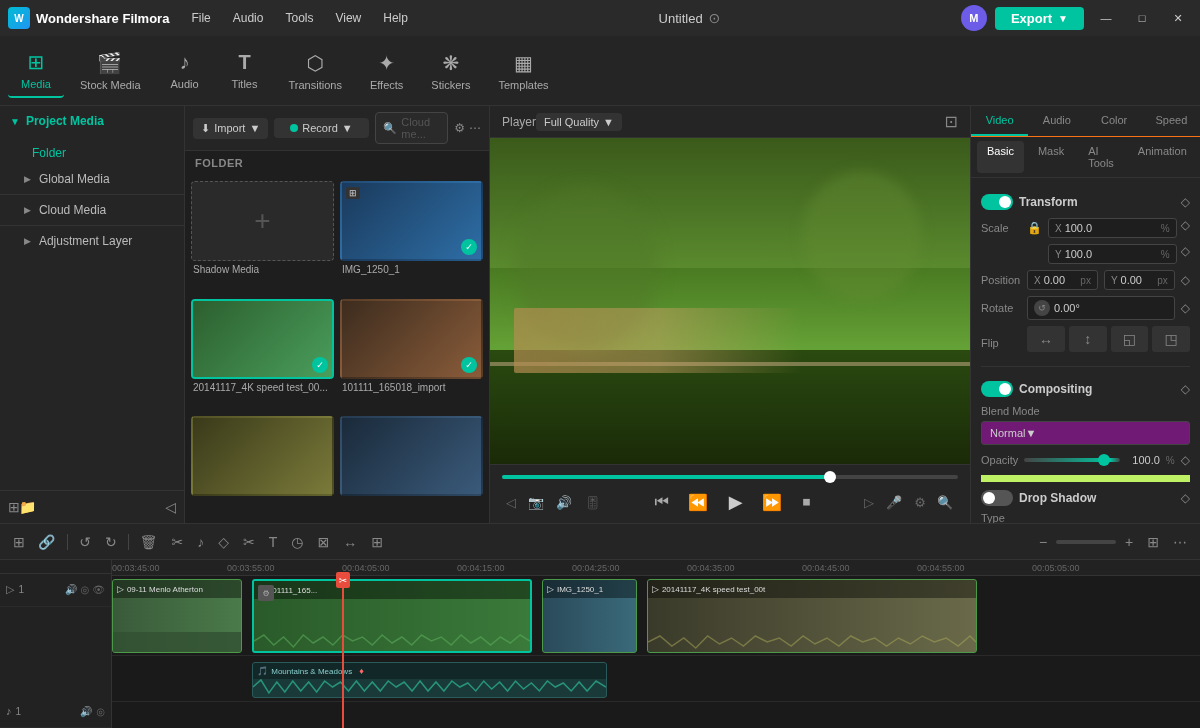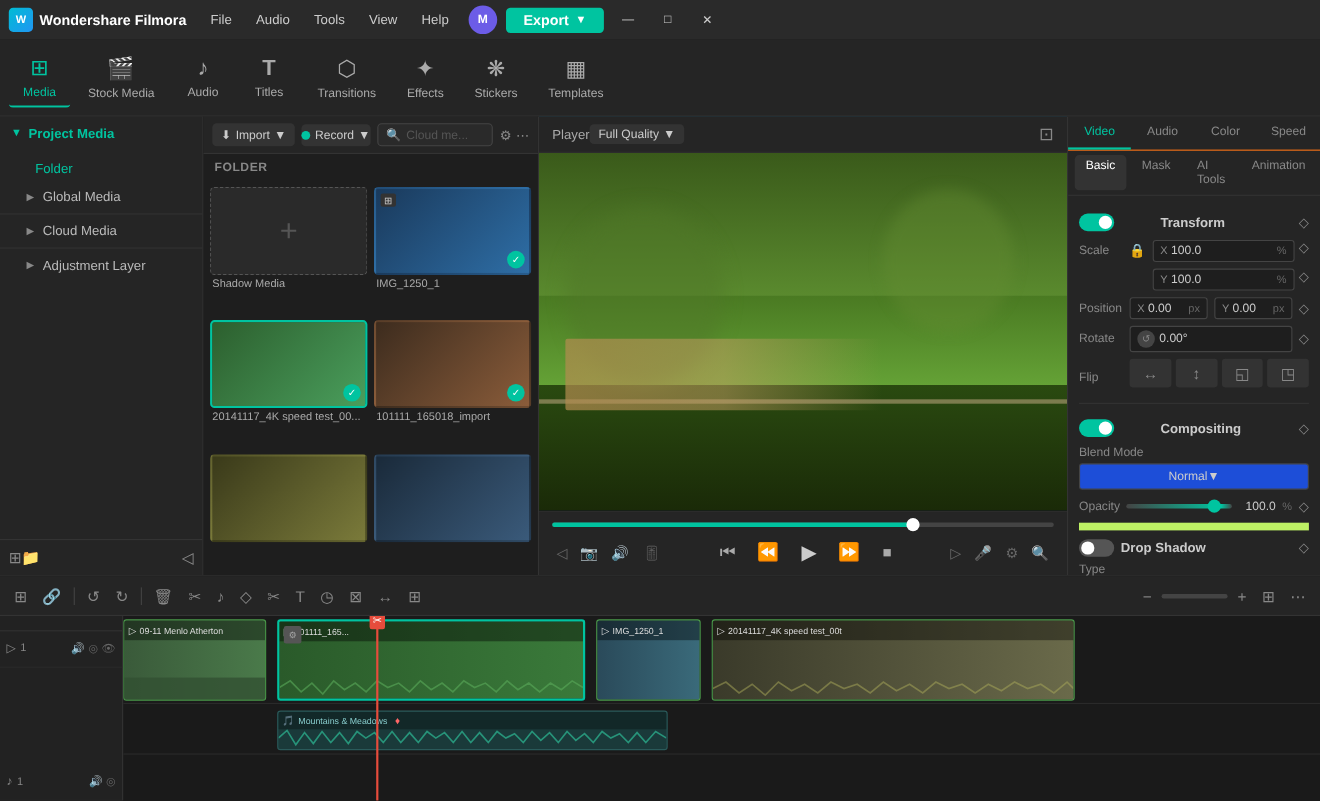--- a/index.html
+++ b/index.html
@@ -37,38 +37,38 @@
     .left-section { padding: 4px 0; }
     .left-section-item { padding: 6px 16px 6px 24px; display: flex; align-items: center; gap: 8px; cursor: pointer; color: #bbb; font-size: 12px; }
     .left-section-item .arrow { font-size: 9px; color: #888; }
     .left-divider { height: 1px; background: #333; margin: 2px 0; }
     .folder-active { color: #00c4a0; padding: 6px 16px 6px 32px; cursor: pointer; font-size: 12px; }
 
     
     .media-panel { width: 305px; background: #1e1e1e; display: flex; flex-direction: column; border-right: 1px solid #333; }
     .media-toolbar { display: flex; align-items: center; gap: 6px; padding: 6px 8px; background: #252525; border-bottom: 1px solid #333; }
     .import-btn { background: #333; color: #ccc; padding: 4px 8px; border-radius: 4px; cursor: pointer; display: flex; align-items: center; gap: 4px; font-size: 11px; }
-    .record-btn { background: #333; color: #ccc; padding: 4px 0; border-radius: 4px; cursor: pointer; display: flex; align-items: center; gap: 4px; font-size: 11px; }
+    .record-btn { background: #333; color: #ccc; padding: 4px 16px; border-radius: 4px; cursor: pointer; display: flex; align-items: center; gap: 4px; font-size: 11px; }
     .record-dot { width: 8px; height: 8px; background: #00c4a0; border-radius: 50%; }
     .search-box { flex: 1; background: #2a2a2a; border: 1px solid #444; border-radius: 4px; padding: 3px 8px; color: #ccc; font-size: 11px; display: flex; align-items: center; gap: 4px; }
     .media-actions { display: flex; gap: 4px; color: #888; }
     .folder-label { padding: 6px 10px; font-size: 11px; color: #888; font-weight: 600; letter-spacing: 0.5px; }
     .media-grid { display: grid; grid-template-columns: 1fr 1fr; gap: 6px; padding: 6px; overflow-y: auto; flex: 1; }
     .media-item { display: flex; flex-direction: column; gap: 3px; cursor: pointer; }
     .media-thumb { width: 100%; height: 80px; background: #333; border-radius: 4px; position: relative; display: flex; align-items: center; justify-content: center; overflow: hidden; border: 2px solid transparent; }
     .media-thumb.selected { border-color: #00c4a0; }
     .media-thumb.add-new { background: #2a2a2a; border: 1px dashed #555; cursor: pointer; }
     .add-icon { font-size: 28px; color: #555; }
     .media-name { font-size: 10px; color: #aaa; overflow: hidden; text-overflow: ellipsis; white-space: nowrap; padding: 0 2px; }
     .thumb-1 { background: linear-gradient(135deg, #2c5f2e, #4a9e5c); }
     .thumb-2 { background: linear-gradient(135deg, #1a3a5c, #2e6ea6); }
     .thumb-3 { background: linear-gradient(135deg, #3d2c1e, #8a5c3a); }
 
     
-    .player-area { flex: 1; display: flex; flex-direction: column; background: #0c4a6e; }
+    .player-area { flex: 1; display: flex; flex-direction: column; background: #a3a3a3; }
     .player-header { display: flex; align-items: center; justify-content: space-between; padding: 6px 12px; background: #252525; border-bottom: 1px solid #333; }
     .player-label { color: #aaa; font-size: 12px; }
     .quality-select { background: #333; color: #ccc; padding: 3px 8px; border-radius: 4px; border: none; font-size: 11px; cursor: pointer; display: flex; align-items: center; gap: 4px; }
     .player-screen { flex: 1; background: #000; position: relative; display: flex; align-items: center; justify-content: center; overflow: hidden; }
     .player-bg { width: 100%; height: 100%; background: linear-gradient(180deg, #2d5016 0%, #4a7c2e 30%, #1a3a08 60%, #0d2005 100%); position: relative; }
     .player-controls { background: #252525; padding: 4px 12px; border-top: 1px solid #333; }
     .progress-bar { position: relative; height: 4px; background: #444; border-radius: 2px; margin: 6px 0; cursor: pointer; }
     .progress-fill { height: 100%; background: #00c4a0; border-radius: 2px; width: 72%; }
     .progress-handle { position: absolute; top: -4px; left: 72%; width: 12px; height: 12px; background: #fff; border-radius: 50%; transform: translateX(-50%); }
     .time-display { display: flex; justify-content: flex-end; align-items: center; gap: 4px; font-size: 11px; color: #aaa; margin-bottom: 4px; }
@@ -86,35 +86,35 @@
     .right-subtabs { display: flex; border-bottom: 1px solid #333; padding: 4px 6px; gap: 4px; }
     .right-subtab { padding: 4px 10px; font-size: 11px; color: #888; cursor: pointer; border-radius: 4px; }
     .right-subtab.active { background: #333; color: #fff; }
     .right-content { flex: 1; overflow-y: auto; padding: 10px; }
     .section-header { display: flex; align-items: center; justify-content: space-between; margin-bottom: 8px; margin-top: 6px; }
     .toggle-row { display: flex; align-items: center; gap: 6px; }
     .toggle-switch { width: 32px; height: 16px; background: #00c4a0; border-radius: 8px; position: relative; cursor: pointer; }
     .toggle-switch.off { background: #555; }
     .toggle-knob { position: absolute; top: 2px; right: 2px; width: 12px; height: 12px; background: #fff; border-radius: 50%; }
     .toggle-switch.off .toggle-knob { right: auto; left: 2px; }
-    .toggle-label { font-size: 12px; color: #ccc; font-weight: 600; flex: 1; margin-left: 36px; }
+    .toggle-label { font-size: 12px; color: #ccc; font-weight: 600; flex: 1; }
     .diamond-btn { color: #888; font-size: 12px; cursor: pointer; }
     .prop-row { display: flex; align-items: center; gap: 6px; margin-bottom: 6px; }
     .prop-label { font-size: 11px; color: #888; width: 40px; }
     .prop-inputs { display: flex; gap: 4px; flex: 1; }
     .prop-field { display: flex; align-items: center; gap: 3px; flex: 1; background: #1e1e1e; border: 1px solid #444; border-radius: 3px; padding: 3px 6px; }
     .prop-axis { font-size: 10px; color: #888; }
     .prop-val { font-size: 11px; color: #ccc; flex: 1; }
     .prop-unit { font-size: 10px; color: #666; }
     .lock-icon { font-size: 12px; color: #888; cursor: pointer; }
     .full-field { flex: 1; background: #1e1e1e; border: 1px solid #444; border-radius: 3px; padding: 3px 6px; display: flex; align-items: center; gap: 4px; }
     .rotate-icon { width: 16px; height: 16px; background: #444; border-radius: 50%; display: flex; align-items: center; justify-content: center; font-size: 9px; color: #888; }
     .flip-btns { display: flex; gap: 4px; margin-bottom: 8px; }
     .flip-btn { flex: 1; background: #333; border-radius: 3px; padding: 5px; display: flex; align-items: center; justify-content: center; cursor: pointer; color: #888; font-size: 14px; }
-    .blend-select { width: 100%; background: #1d4ed8; border: 1px solid #444; border-radius: 3px; padding: 5px 8px; color: #ccc; font-size: 11px; margin-bottom: 8px; display: flex; align-items: center; justify-content: center; cursor: pointer; }
+    .blend-select { width: 100%; background: #701a75; border: 1px solid #444; border-radius: 3px; padding: 5px 8px; color: #ccc; font-size: 11px; margin-bottom: 8px; display: flex; align-items: center; justify-content: flex-start; cursor: pointer; }
     .opacity-row { display: flex; align-items: center; gap: 6px; margin-bottom: 8px; }
     .opacity-label { font-size: 11px; color: #888; }
     .opacity-slider { flex: 1; height: 4px; background: linear-gradient(to right, #444, #00c4a0 90%, #444); border-radius: 2px; position: relative; }
     .opacity-handle { position: absolute; right: 10%; top: -4px; width: 12px; height: 12px; background: #00c4a0; border-radius: 50%; }
     .opacity-val { font-size: 11px; color: #ccc; width: 34px; text-align: right; }
     .opacity-pct { font-size: 10px; color: #666; }
     .shadow-section { border-top: 7px solid #bef264; padding-top: 8px; margin-top: 4px; }
     .shadow-header { display: flex; align-items: center; justify-content: space-between; }
     .shadow-toggle-row { display: flex; align-items: center; gap: 6px; }
     .shadow-label { font-size: 12px; color: #ccc; font-weight: 600; }
@@ -161,20 +161,24 @@
     <div class="logo-icon">W</div>
     <span>Wondershare Filmora</span>
   </div>
   <div class="menu-items">
     <div class="menu-item">File</div>
     <div class="menu-item">Audio</div>
     <div class="menu-item">Tools</div>
     <div class="menu-item">View</div>
     <div class="menu-item">Help</div>
   </div>
+  <div class="title-center">
+    <span>Untitled</span>
+    <span class="title-dot">⊙</span>
+  </div>
   <div style="display:flex;align-items:center;gap:8px;">
     <div class="user-avatar">M</div>
     <div class="export-btn">
       <span>Export</span>
       <span class="export-arrow">▼</span>
     </div>
     <div class="win-btn">—</div>
     <div class="win-btn">□</div>
     <div class="win-btn close">✕</div>
   </div>
@@ -554,20 +558,33 @@
         <span class="tl-side-label">1</span>
         <div class="tl-side-btns">
           <span class="tl-side-btn">🔊</span>
           <span class="tl-side-btn">◎</span>
         </div>
       </div>
     </div>
 
     <div class="track-area">
 
+      <div class="time-ruler">
+        <div style="position:absolute;left:0;right:0;top:0;bottom:0;display:flex;align-items:center;">
+          <span style="position:absolute;left:0;font-size:9px;color:#666;">00:03:45:00</span>
+          <span style="position:absolute;left:115px;font-size:9px;color:#666;">00:03:55:00</span>
+          <span style="position:absolute;left:230px;font-size:9px;color:#666;">00:04:05:00</span>
+          <span style="position:absolute;left:345px;font-size:9px;color:#666;">00:04:15:00</span>
+          <span style="position:absolute;left:460px;font-size:9px;color:#666;">00:04:25:00</span>
+          <span style="position:absolute;left:575px;font-size:9px;color:#666;">00:04:35:00</span>
+          <span style="position:absolute;left:690px;font-size:9px;color:#666;">00:04:45:00</span>
+          <span style="position:absolute;left:805px;font-size:9px;color:#666;">00:04:55:00</span>
+          <span style="position:absolute;left:920px;font-size:9px;color:#666;">00:05:05:00</span>
+        </div>
+      </div>
 
       <div style="position:relative;flex:1;">
 
         <div class="playhead" style="left:230px;height:100%;">
           <div class="playhead-top">
             <span class="scissors-icon">✂</span>
           </div>
         </div>
 
         <div class="track-row" style="height:80px;">

